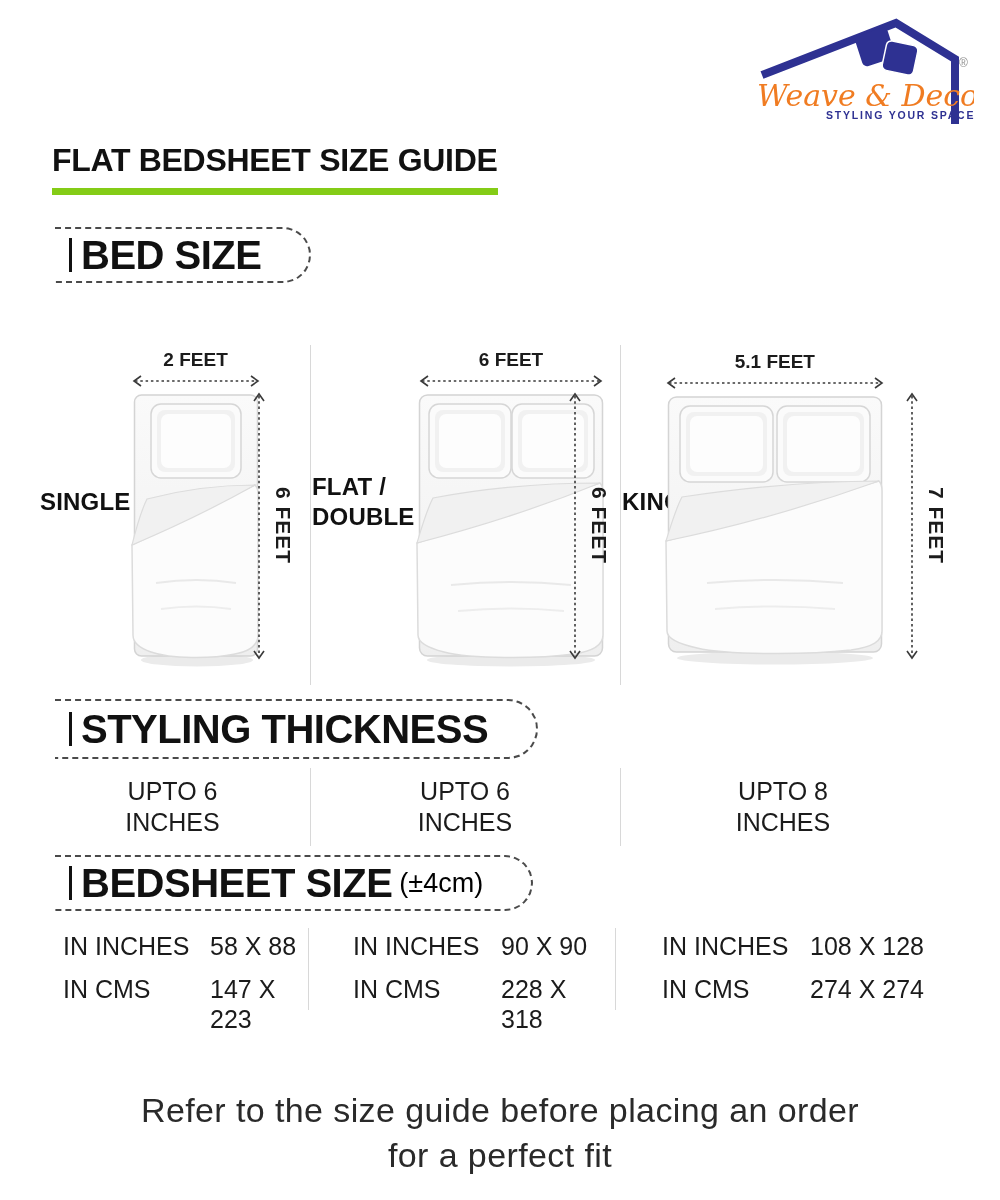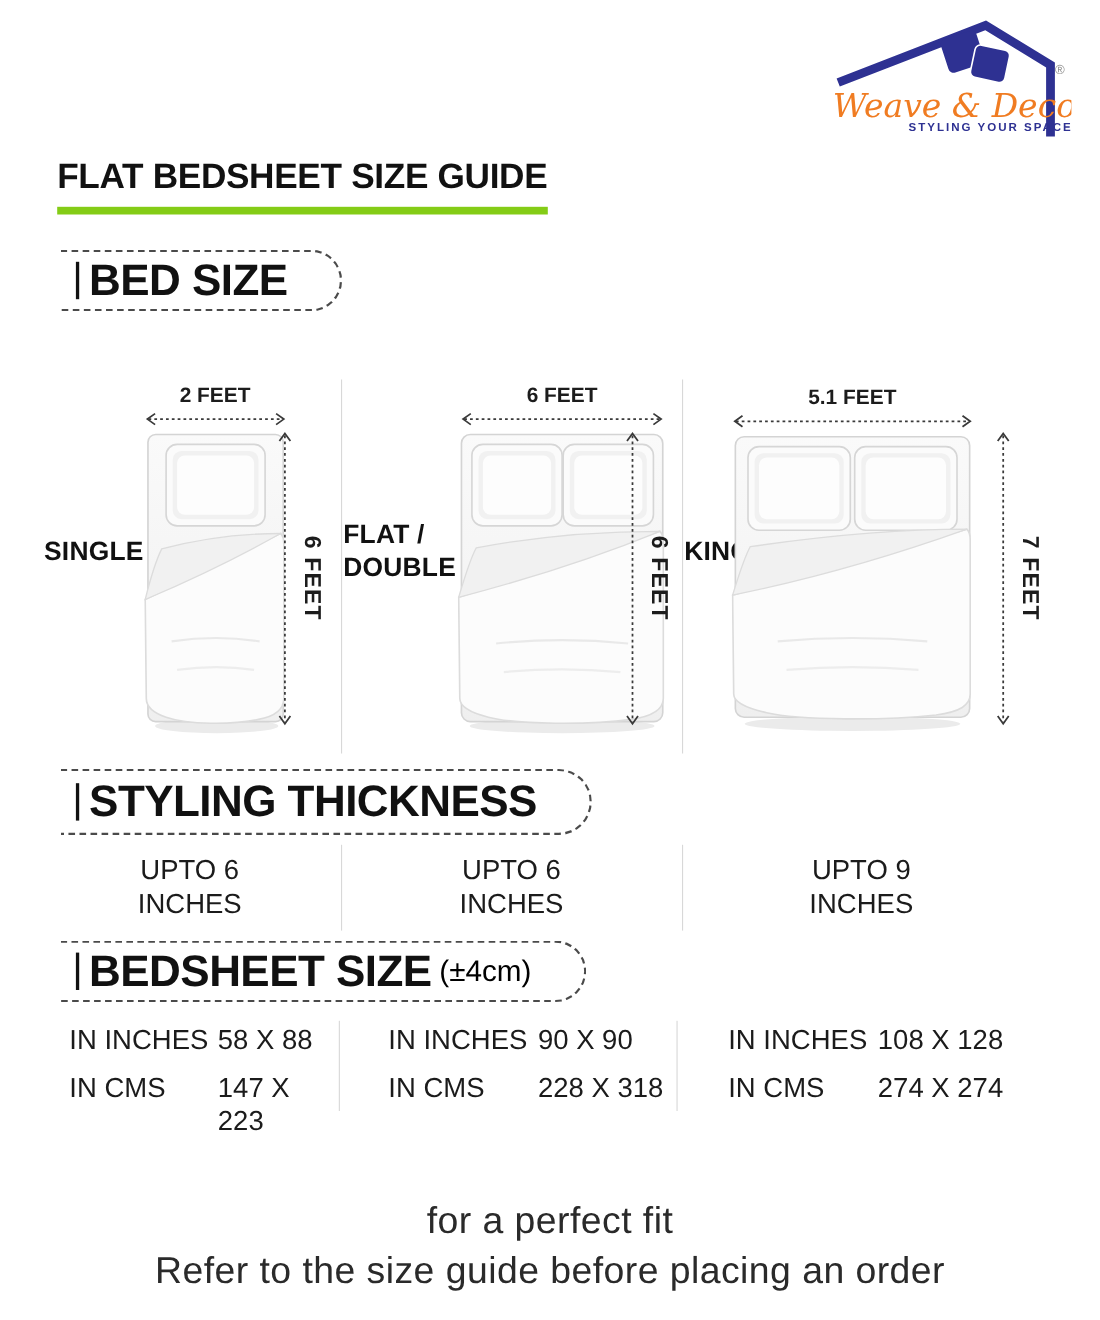--- a/index.html
+++ b/index.html
@@ -60,21 +60,21 @@
   .thick-cell { position:absolute; top:776px; text-align:center; font-size:25px; color:#1b1b1b; line-height:31px; }
   .tc-1 { left:40px;  width:265px; }
   .tc-2 { left:312px; width:306px; }
   .tc-3 { left:622px; width:322px; }
 
   
   .sheet-cell { position:absolute; top:931px; font-size:25px; color:#1b1b1b; }
   .sc-1 { left:63px;  width:240px; }
   .sc-2 { left:353px; width:250px; }
   .sc-3 { left:662px; width:270px; }
-  .sheet-row { display:flex; margin-bottom:13px; line-height:30px; }
+  .sheet-row { display:flex; margin-bottom:13px; line-height:30px;gap:12px; }
   .sheet-row .lab { width:135px; flex:none; }
   .sc-2 .sheet-row .lab, .sc-3 .sheet-row .lab { width:136px; }
 
   
   .footer {
     position:absolute; top:1088px; left:0; width:1000px; text-align:center;
     font-size:34px; font-weight:300; color:#2a2a2a; letter-spacing:0.4px; line-height:45px;
   }
 </style>
 </head>
@@ -247,21 +247,21 @@
 
   <div class="thick-cell tc-1">
     <div>UPTO 6</div>
     <div>INCHES</div>
   </div>
   <div class="thick-cell tc-2">
     <div>UPTO 6</div>
     <div>INCHES</div>
   </div>
   <div class="thick-cell tc-3">
-    <div>UPTO 9</div>
+    <div>UPTO 8</div>
     <div>INCHES</div>
   </div>
 
   <div class="pill pill-bedsheet">
     <span class="accent"></span>
     <span class="pill-label">BEDSHEET SIZE</span>
     <span class="pill-sub">(±4cm)</span>
   </div>
 
   <div class="sheet-cell sc-1">
@@ -289,17 +289,17 @@
       <span class="lab">IN INCHES</span>
       <span class="val">108 X 128</span>
     </div>
     <div class="sheet-row">
       <span class="lab">IN CMS</span>
       <span class="val">274 X 274</span>
     </div>
   </div>
 
   <div class="footer">
+    <div>Refer to the size guide before placing an order</div>
     <div>for a perfect fit</div>
-    <div>Refer to the size guide before placing an order</div>
   </div>
 
 </div>
 
 </body></html>

